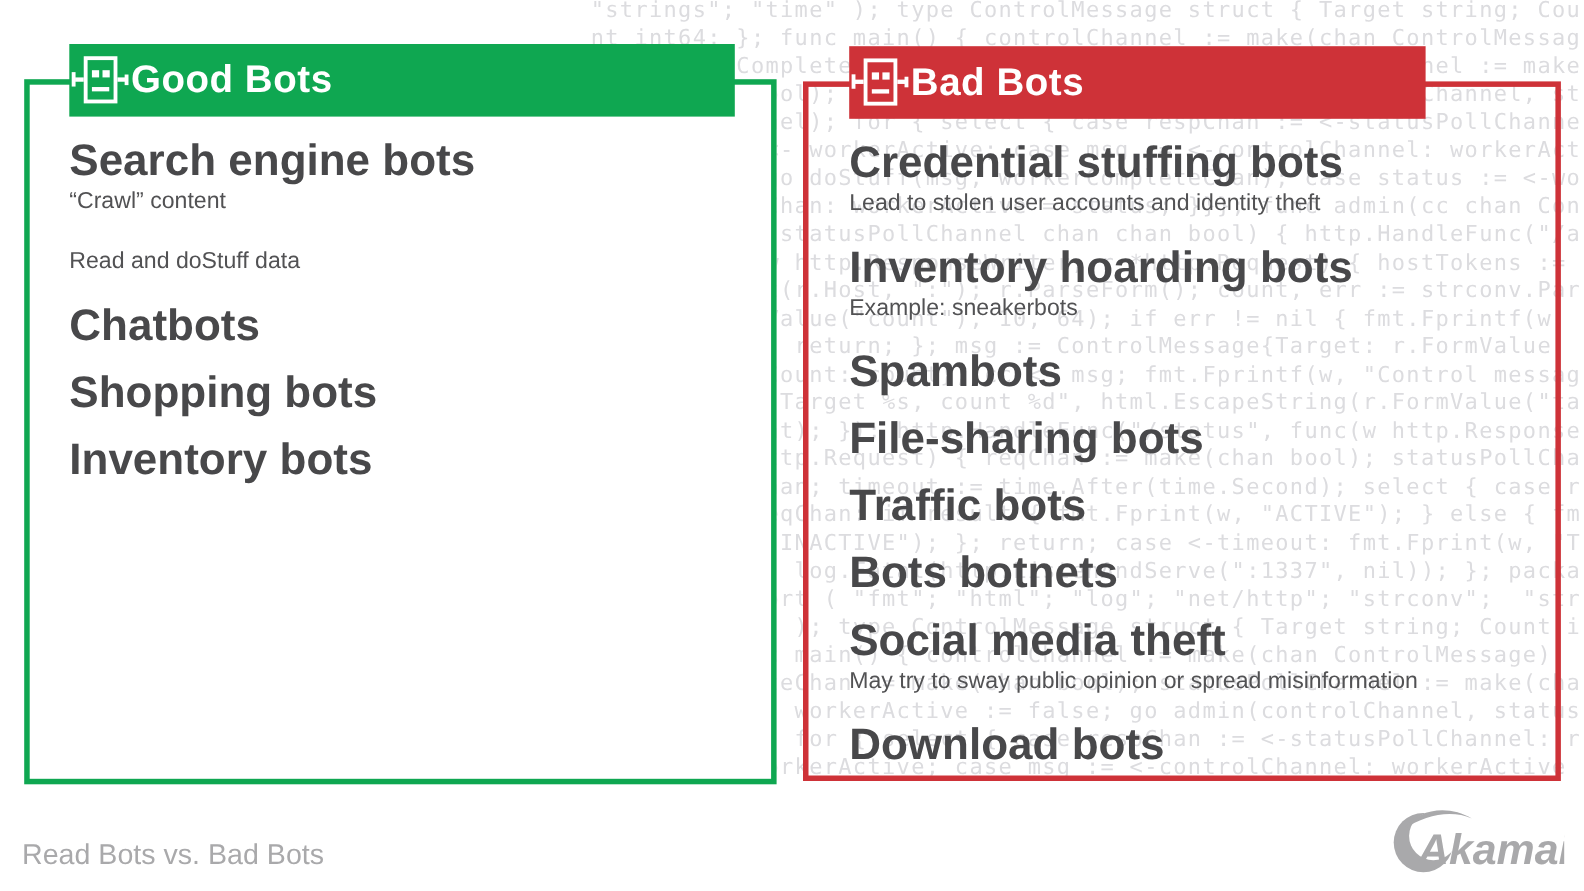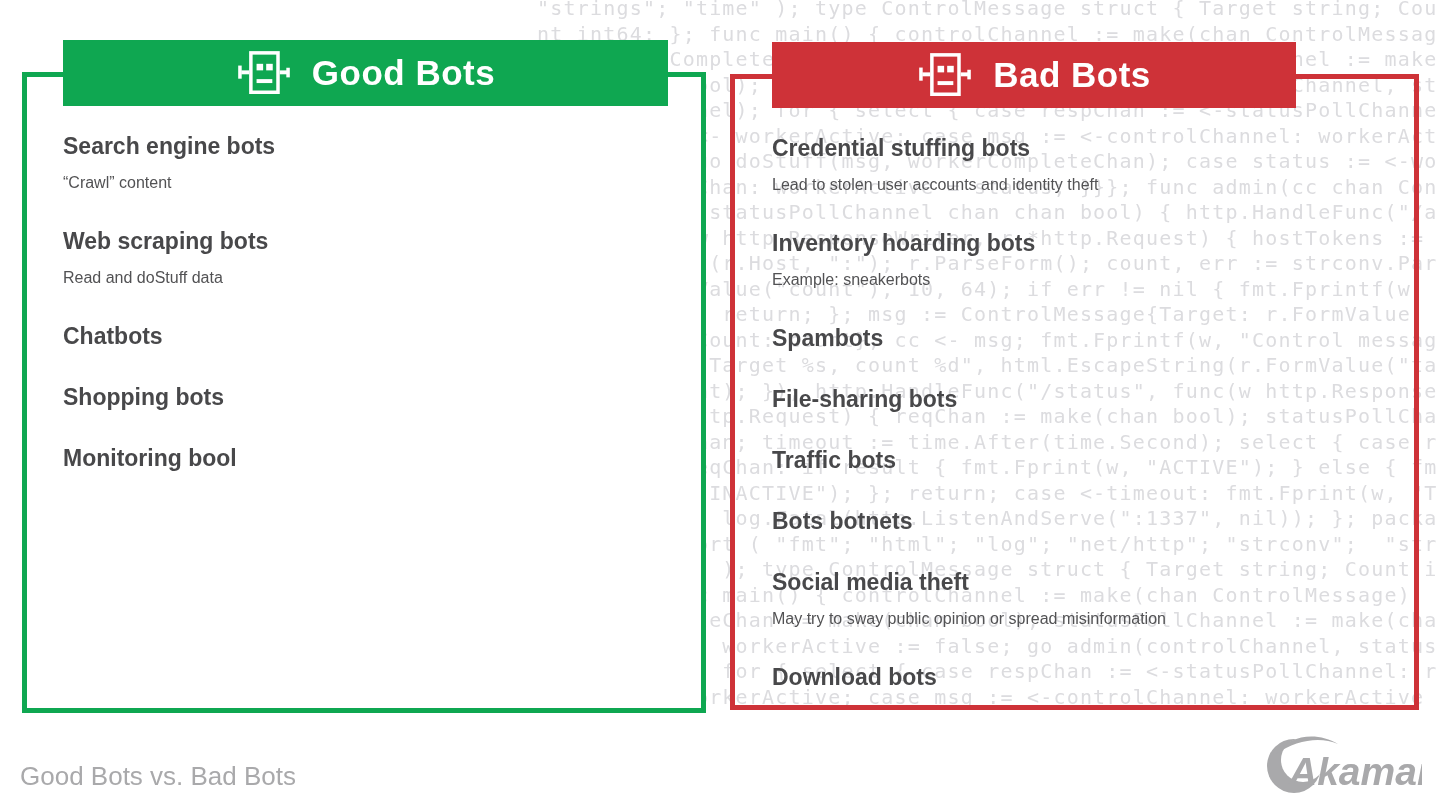--- a/index.html
+++ b/index.html
@@ -53,49 +53,48 @@
     border:5px solid var(--bad);
     background:transparent;
   }
 
   .banner{
     position:absolute;
     top:-37px;
     height:66px;
     display:flex;
     align-items:center;
-    justify-content:center;
-    gap:20px;
+    justify-content:flex-start;
   }
   .panel.good .banner{ left:36px; width:605px; background:var(--good); }
   .panel.bad  .banner{ left:37px; width:524px; background:var(--bad);  }
   .banner h2{
     margin:0;
     color:#ffffff;
     font-size:35px;
     font-weight:bold;
     letter-spacing:0.5px;
     white-space:nowrap;
   }
   .bot-icon{display:flex;align-items:center;}
 
   .content{ padding:54px 20px 0 36px; }
   .panel.bad .content{ padding-left:37px; }
 
   .item{ margin-bottom:31px; }
   .item h3{
     margin:0;
-    font-size:23px;
+    font-size:40px;
     line-height:30px;
     font-weight:bold;
     color:var(--heading);
   }
   .item .sub{
     margin-top:10px;
-    font-size:16px;
+    font-size:21px;
     line-height:24px;
     color:var(--subtext);
   }
 
   .caption{
     position:absolute;
     left:20px; top:761px;
     font-size:26px;
     color:var(--muted);
   }
@@ -128,36 +127,35 @@
       <h2>Good Bots</h2>
     </header>
     <div class="content">
 
         <div class="item">
           <h3>Search engine bots</h3>
           <div class="sub">“Crawl” content</div>
         </div>
 
         <div class="item">
-          <h3>Web scraping bots</h3>
           <div class="sub">Read and doStuff data</div>
         </div>
 
         <div class="item">
           <h3>Chatbots</h3>
 
         </div>
 
         <div class="item">
           <h3>Shopping bots</h3>
 
         </div>
 
         <div class="item">
-          <h3>Monitoring bool</h3>
+          <h3>Inventory bots</h3>
 
         </div>
       </div>
   </section>
 
   <section class="panel bad">
     <header class="banner">
       <span class="bot-icon">
         <svg width="56" height="46" viewBox="0 0 64 52">
           <rect x="17" y="3" width="31" height="45" fill="none" stroke="#ffffff" stroke-width="4"></rect>
@@ -209,21 +207,21 @@
           <div class="sub">May try to sway public opinion or spread misinformation</div>
         </div>
 
         <div class="item">
           <h3>Download bots</h3>
 
         </div>
       </div>
   </section>
 
-  <div class="caption">Good Bots vs. Bad Bots</div>
+  <div class="caption">Read Bots vs. Bad Bots</div>
 
   <div class="logo">
     <svg width="160" height="66" viewBox="0 0 160 66">
       <defs>
         <mask id="cres">
           <rect width="160" height="66" fill="#ffffff"></rect>
           <circle cx="41" cy="28" r="22" fill="#000000"></circle>
         </mask>
       </defs>
       <g>

